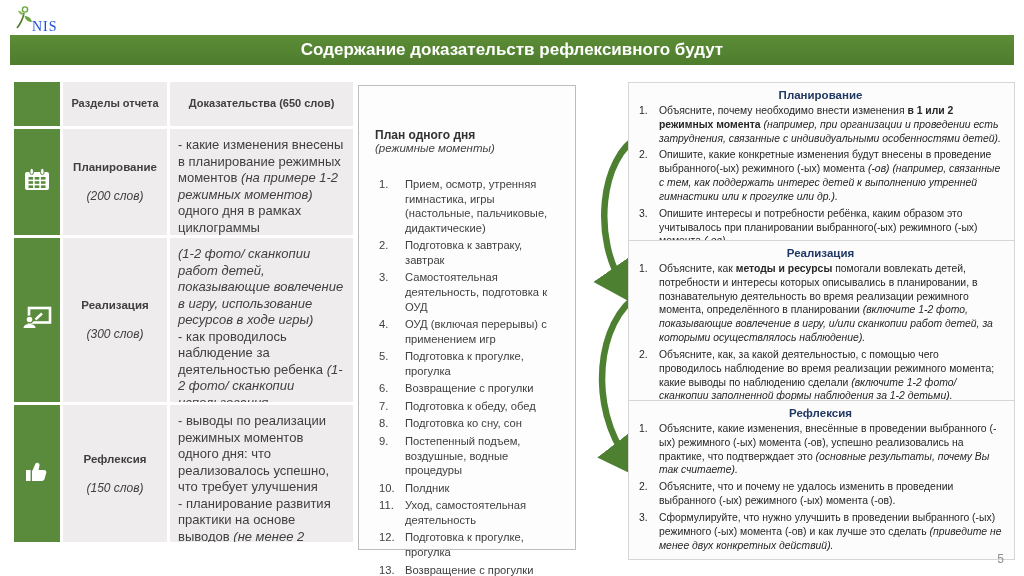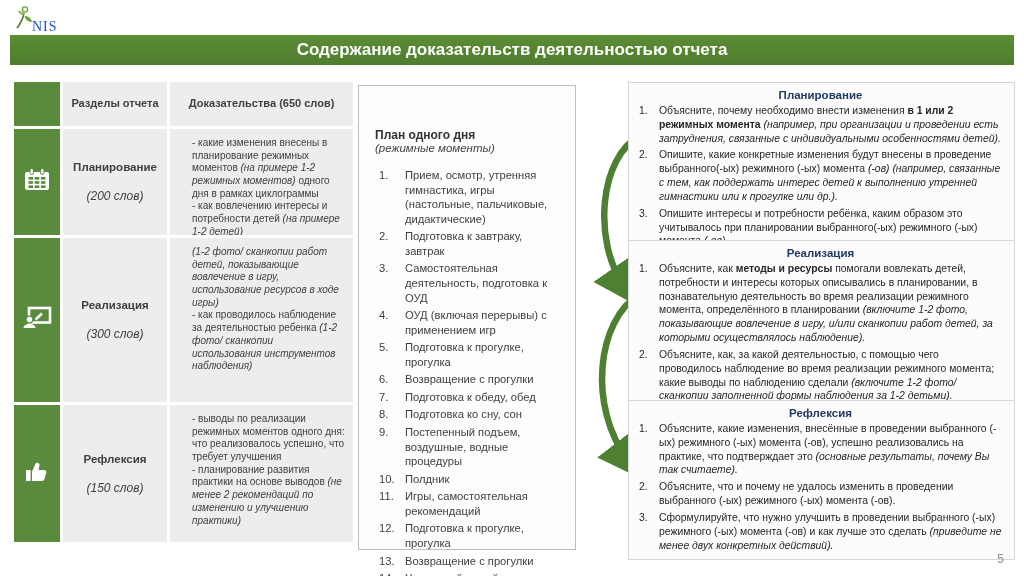--- a/index.html
+++ b/index.html
@@ -30,31 +30,31 @@
     grid-template-rows:44px 106px 164px 137px;gap:3px;
   }
   .cell{background:#eeecec;overflow:hidden;}
   .band{background:#5a8a3c;display:flex;align-items:center;justify-content:center;}
   .thead{display:flex;align-items:center;justify-content:center;text-align:center;
     font-weight:bold;font-size:11px;line-height:1.25;padding:2px 6px;color:#404040;}
   .section-cell{display:flex;flex-direction:column;align-items:center;justify-content:center;
     text-align:center;padding:4px;}
   .section-name{font-weight:bold;font-size:11.5px;color:#404040;}
   .section-words{font-style:italic;font-size:12px;margin-top:16px;color:#404040;}
-  .evidence-cell{padding:8px 8px 6px 22px;font-size:10px;line-height:1.27;color:#404040;}
+  .evidence-cell{padding:8px 8px 6px 8px;font-size:13px;line-height:1.27;color:#404040;}
   .evidence-cell .par{margin:0;}
 
   
   .dayplan{
     position:absolute;left:358px;top:85px;width:218px;height:465px;
     background:#fdfdfd;border:1px solid #bdbdbd;box-sizing:border-box;
     padding:42px 12px 10px 16px;
   }
   .dayplan-title{font-weight:bold;font-size:12px;color:#333;}
-  .dayplan-sub{font-style:italic;font-size:11.5px;color:#404040;margin-bottom:14px;}
+  .dayplan-sub{font-style:italic;font-size:11.5px;color:#404040;margin-bottom:23px;}
   ol.plan{list-style:none;margin:0;padding:0;counter-reset:c;font-size:11.2px;line-height:1.3;color:#404040;}
   ol.plan li{counter-increment:c;position:relative;padding-left:30px;margin-bottom:3px;}
   ol.plan li::before{content:counter(c) ".";position:absolute;left:4px;}
 
   
   .panel{
     position:absolute;left:628px;width:387px;background:#fcfcfc;
     border:1px solid #d6d6d6;box-sizing:border-box;padding:5px 10px 4px 8px;
   }
   .panel-title{text-align:center;font-weight:bold;font-size:11.5px;color:#1f3864;margin:1px 0 3px 0;}
@@ -75,21 +75,21 @@
       <circle cx="13" cy="4.5" r="2.6" fill="none" stroke="#6aa53c" stroke-width="1.4"></circle>
       <path d="M12 8 C 11 14, 9 18, 5 23" fill="none" stroke="#4e7c2e" stroke-width="1.6"></path>
       <path d="M12.5 11 C 16 11, 19 13, 20 17 C 16 17, 13.5 15, 12.5 11 Z" fill="#6aa53c"></path>
       <path d="M12 10 C 9 10, 6.5 8.5, 6 5.5 C 9 6, 11 7.5, 12 10 Z" fill="#8cbf5a"></path>
     </svg>
   </span>
   <span class="logo-text">NIS</span>
 </div>
 
 <div class="titlebar">
-  <span>Содержание доказательств деятельностью отчета</span>
+  <span>Содержание доказательств рефлексивного будут</span>
 </div>
 
 <div class="table">
 
   <div class="band"></div>
   <div class="cell thead">Разделы отчета</div>
   <div class="cell thead">Доказательства (650 слов)</div>
 
   <div class="band">
     <span>
@@ -164,21 +164,21 @@
       <li>Прием, осмотр, утренняя гимнастика, игры (настольные, пальчиковые, дидактические)</li>
       <li>Подготовка к завтраку, завтрак</li>
       <li>Самостоятельная деятельность, подготовка к ОУД</li>
       <li>ОУД (включая перерывы) с применением игр</li>
       <li>Подготовка к прогулке, прогулка</li>
       <li>Возвращение с прогулки</li>
       <li>Подготовка к обеду, обед</li>
       <li>Подготовка ко сну, сон</li>
       <li>Постепенный подъем, воздушные, водные процедуры</li>
       <li>Полдник</li>
-      <li>Игры, самостоятельная рекомендаций</li>
+      <li>Уход, самостоятельная деятельность</li>
       <li>Подготовка к прогулке, прогулка</li>
       <li>Возвращение с прогулки</li>
       <li>Уход детей домой</li>
     </ol>
 </div>
 
 <svg class="arrow" style="left:588px;top:128px;" width="58" height="175" viewBox="0 0 58 175">
   <defs>
     <marker id="ah1" markerWidth="7" markerHeight="7" refX="3.2" refY="3.5" orient="auto">
       <path d="M0 0 L7 3.5 L0 7 Z" fill="#4e8031"></path>

